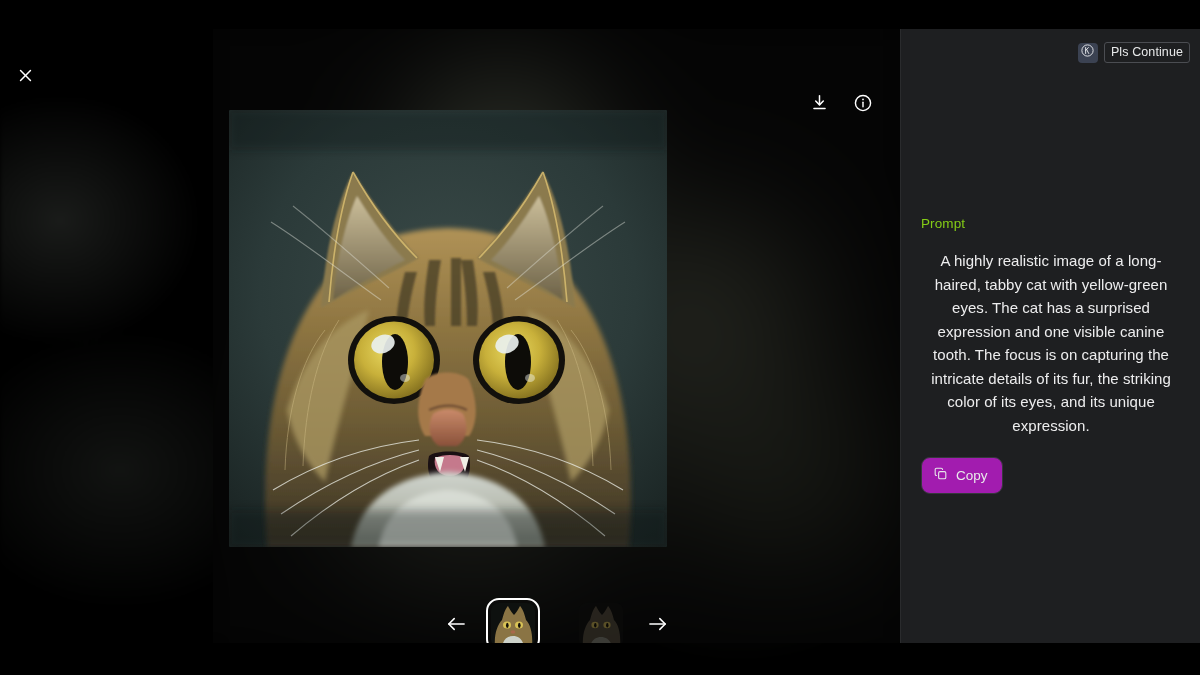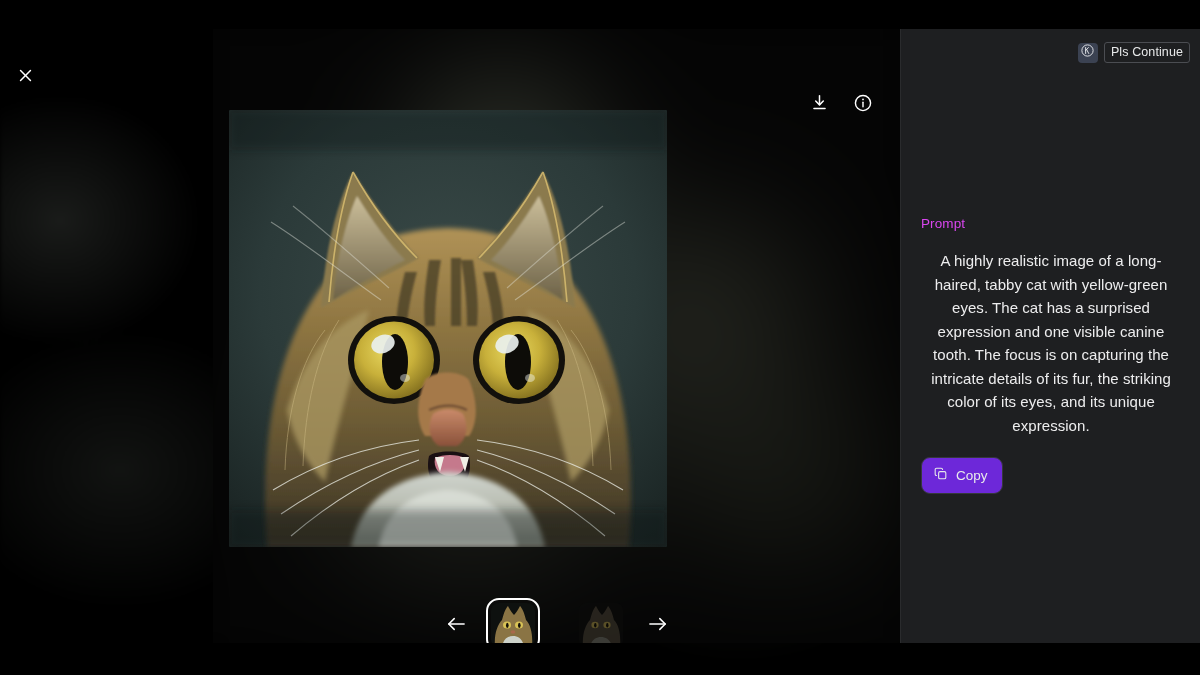--- a/index.html
+++ b/index.html
@@ -193,38 +193,38 @@
 
   .prompt-section {
     position: absolute;
     left: 20px;
     top: 186px;
     width: 260px;
   }
   .prompt-label {
     font-size: 13.5px;
     line-height: 18px;
-    color: #d946ef;
+    color: #84cc16;
     margin-bottom: 16px;
     letter-spacing: 0.1px;
   }
   .prompt-text {
     font-size: 15px;
     line-height: 23.5px;
     color: #ededee;
     letter-spacing: 0.05px;
     margin-bottom: 20px;
     text-align: center;
   }
 
   .copy-btn {
     display: inline-flex;
     align-items: center;
     gap: 8px;
-    background: #6d28d9;
+    background: #a21caf;
     border: 1px solid #36383c;
     border-radius: 9px;
     padding: 8px 14px 8px 11px;
     cursor: pointer;
     color: #e9eaeb;
     font-size: 13.5px;
     line-height: 16px;
     font-family: "Liberation Sans", sans-serif;
   }
 </style>

